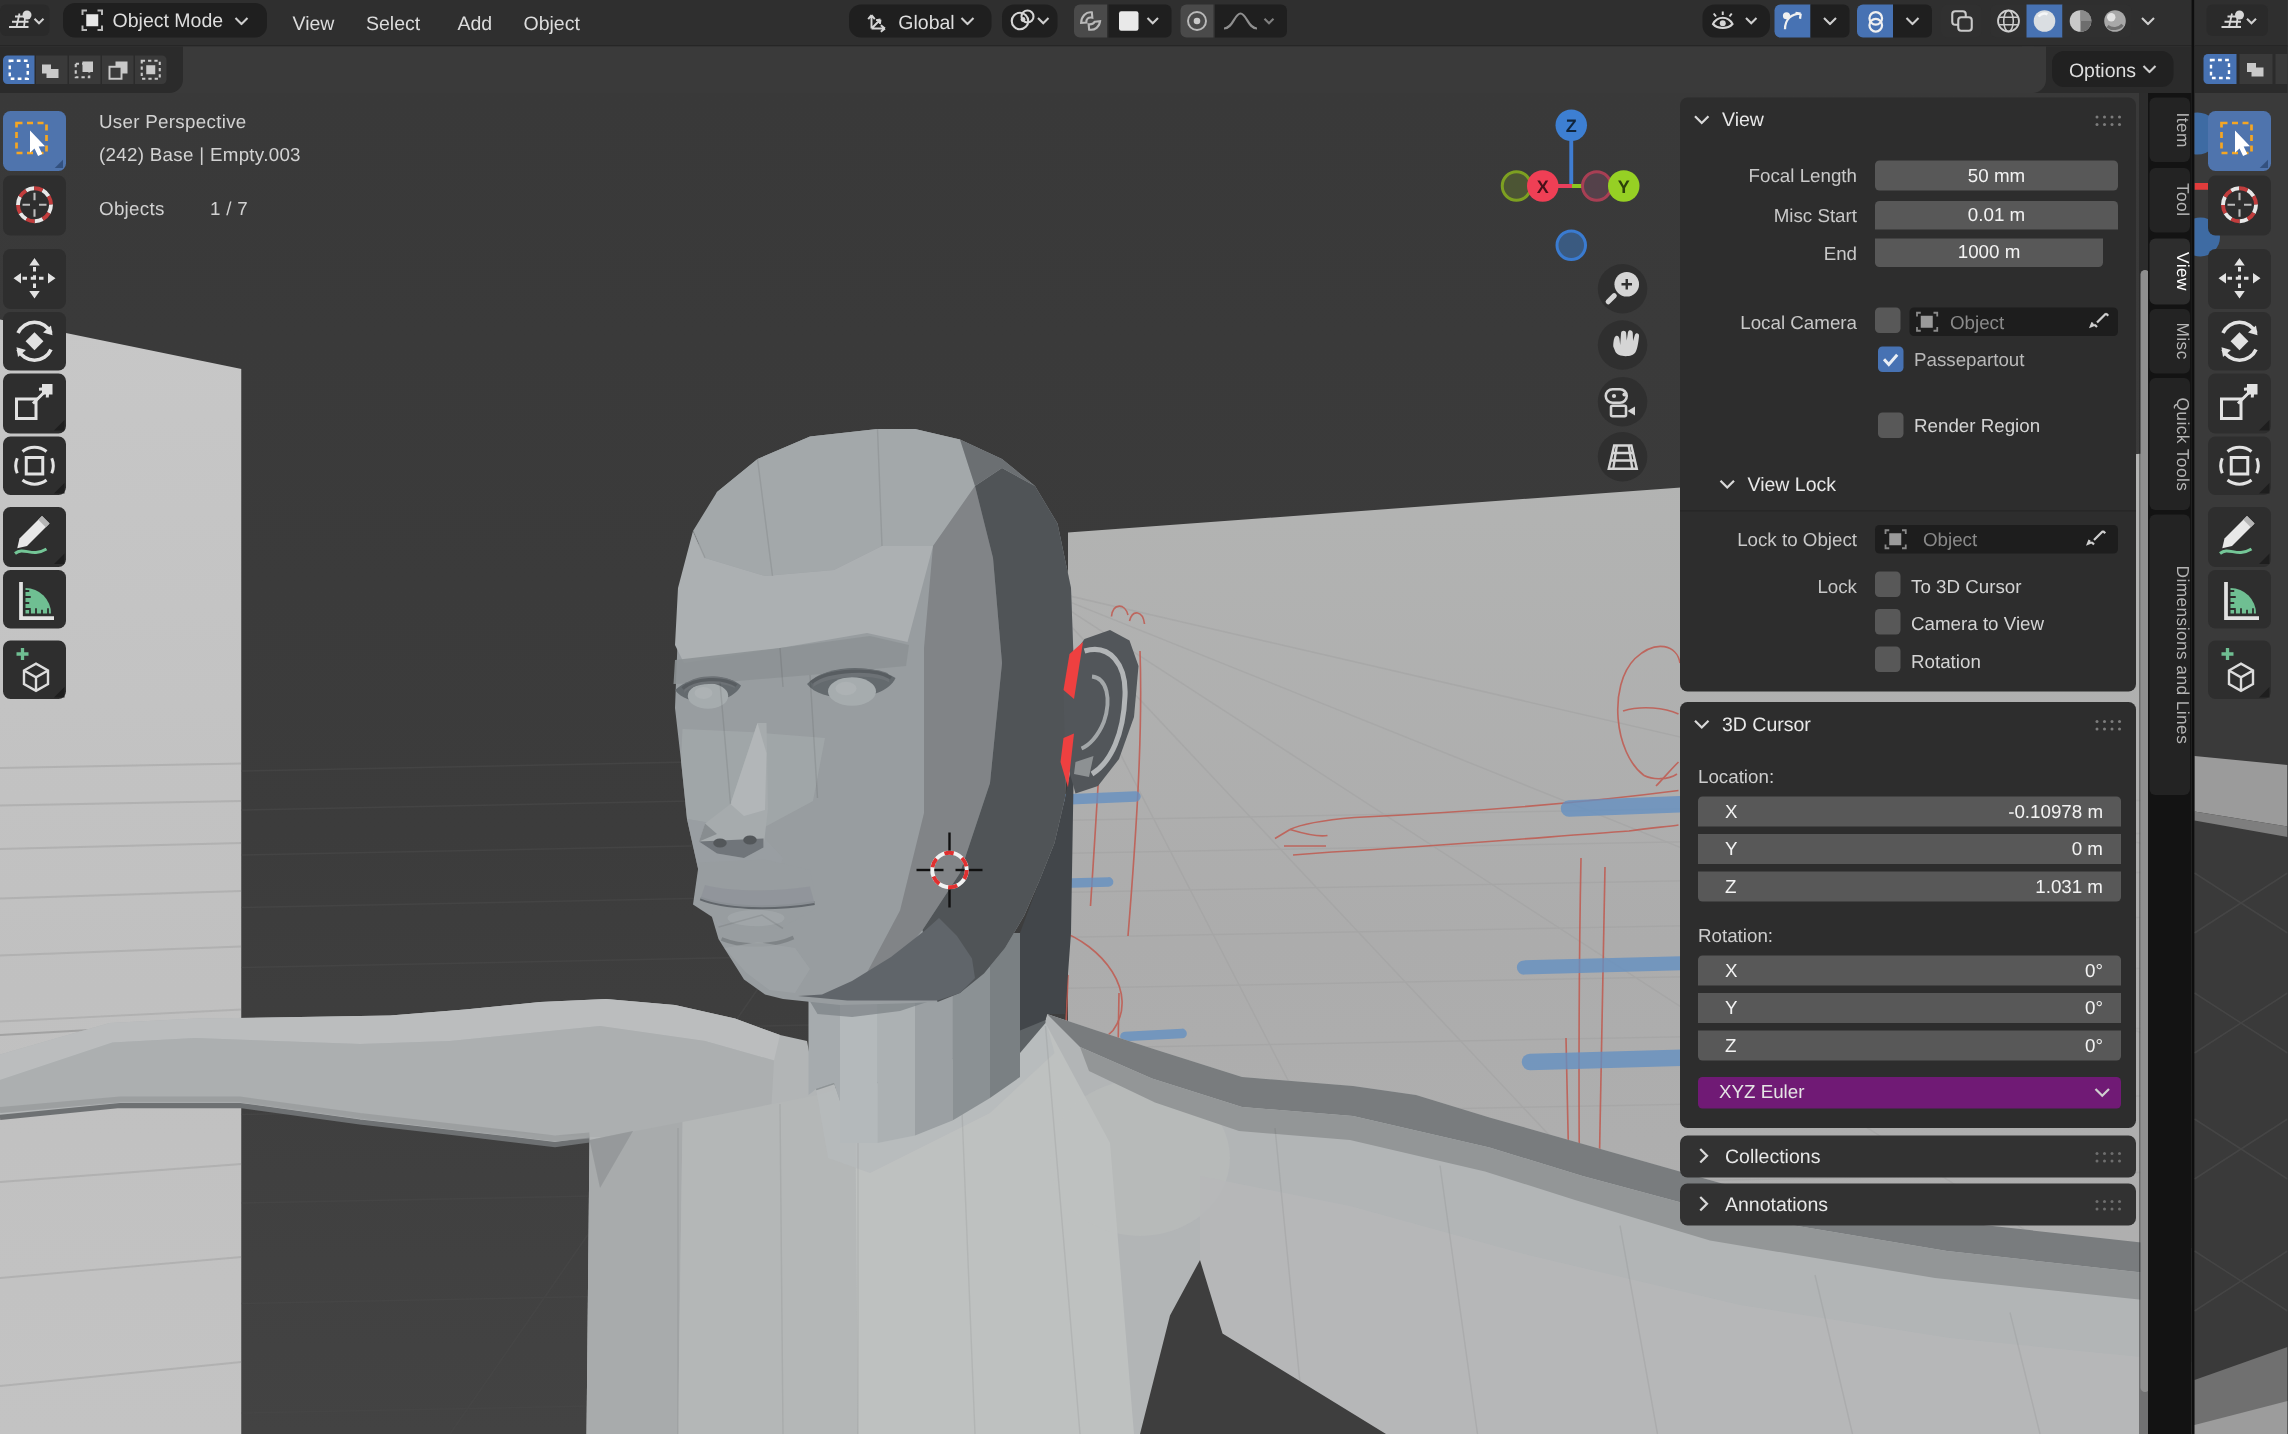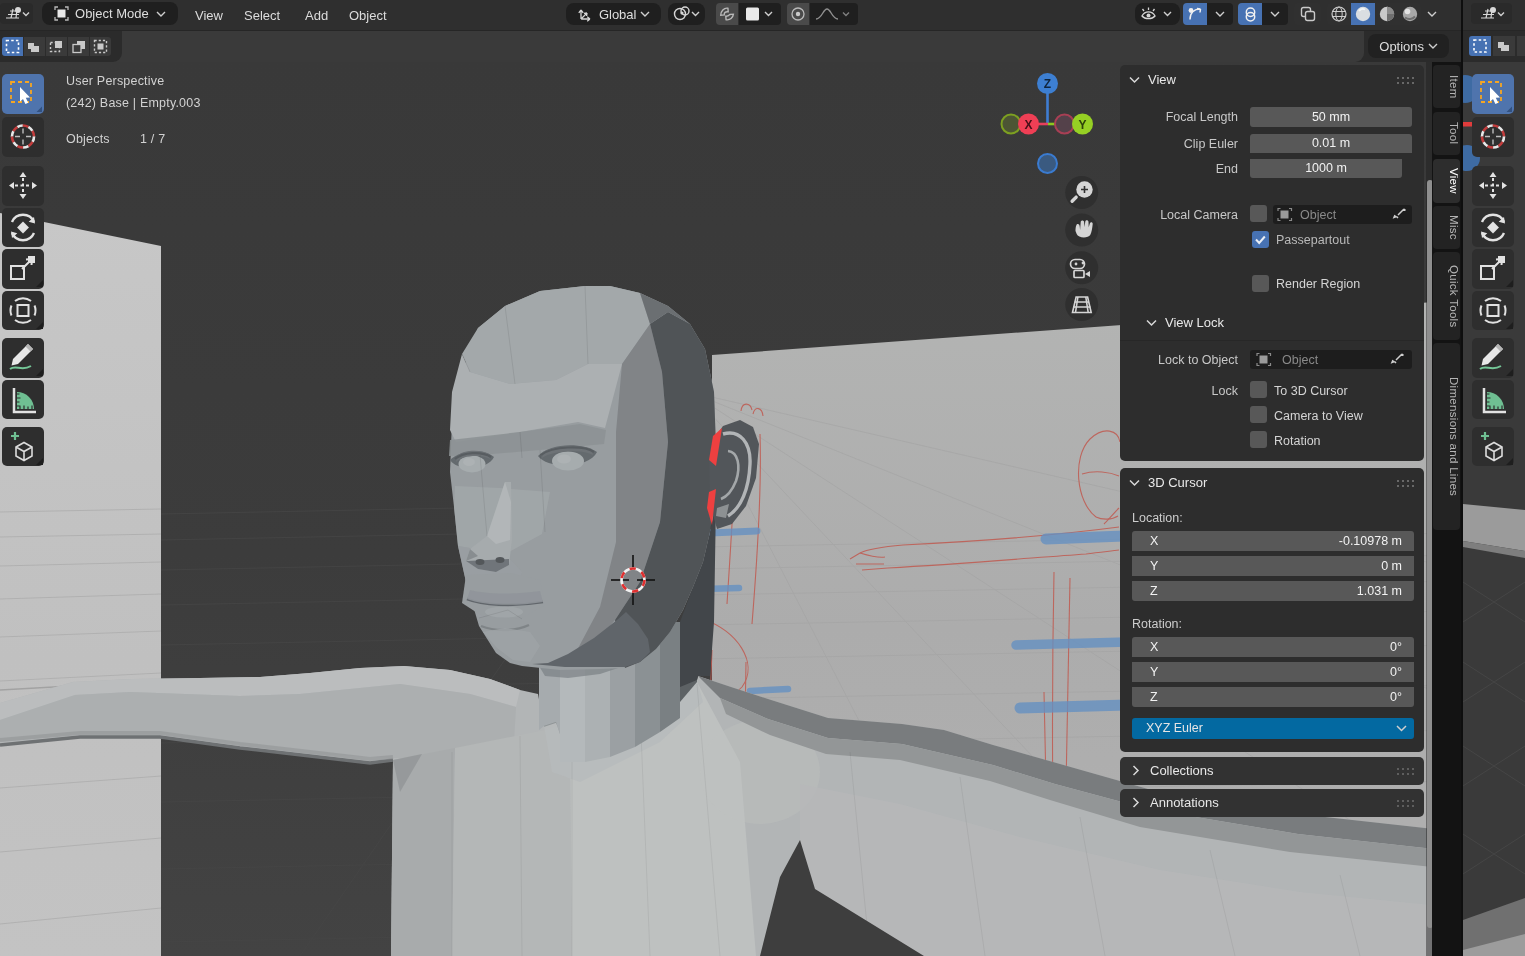--- a/index.html
+++ b/index.html
@@ -571,21 +571,21 @@
         <circle cx="17" cy="2" r="1"></circle>
         <circle cx="2" cy="7" r="1"></circle>
         <circle cx="7" cy="7" r="1"></circle>
         <circle cx="12" cy="7" r="1"></circle>
         <circle cx="17" cy="7" r="1"></circle>
       </g>
     </svg>
 
   <div class="plabel" style="left:1120px;top:110px;width:118px;">Focal Length</div>
   <div class="pfield" style="left:1250px;top:107px;width:162px;height:20px;line-height:20px;text-align:center;">50 mm</div>
-  <div class="plabel" style="left:1120px;top:137px;width:118px;">Clip Euler</div>
+  <div class="plabel" style="left:1120px;top:137px;width:118px;">Misc Start</div>
   <div class="pfield" style="left:1250px;top:134px;width:162px;height:19px;line-height:19px;text-align:center;border-radius:3px 3px 0 0;">0.01 m</div>
   <div class="plabel" style="left:1120px;top:162px;width:118px;">End</div>
   <div class="pfield" style="left:1250px;top:159px;width:152px;height:19px;line-height:19px;text-align:center;border-radius:0 0 3px 3px;">1000 m</div>
 
   <div class="plabel" style="left:1120px;top:208px;width:118px;">Local Camera</div>
   <div class="cbox" style="left:1250px;top:205px;"></div>
   <div class="objfield" style="left:1273px;top:205px;width:139px;height:19px;">
     <svg width="139" height="19">
       <rect x="7.5" y="5.5" width="8" height="8" fill="#9a9a9a"></rect>
       <path d="M5,6 v-2.5 h2.5 M16,3.5 h2.5 v2.5 M18.5,13 v2.5 h-2.5 M7.5,15.5 h-2.5 v-2.5" stroke="#8a8a8a" stroke-width="1.2" fill="none"></path>
@@ -641,21 +641,21 @@
     </svg>
 
   <div class="plabel" style="left:1132px;top:511px;text-align:left;color:#cdcdcd;">Location:</div>
   <div class="pfield" style="left:1132px;top:531px;width:282px;height:20px;line-height:20px;border-radius:3px 3px 0 0;"><span style="margin-left:18px">X</span><span style="float:right;margin-right:12px">-0.10978 m</span></div>
   <div class="pfield" style="left:1132px;top:556px;width:282px;height:20px;line-height:20px;border-radius:0;"><span style="margin-left:18px">Y</span><span style="float:right;margin-right:12px">0 m</span></div>
   <div class="pfield" style="left:1132px;top:581px;width:282px;height:20px;line-height:20px;border-radius:0 0 3px 3px;"><span style="margin-left:18px">Z</span><span style="float:right;margin-right:12px">1.031 m</span></div>
   <div class="plabel" style="left:1132px;top:617px;text-align:left;color:#cdcdcd;">Rotation:</div>
   <div class="pfield" style="left:1132px;top:637px;width:282px;height:20px;line-height:20px;border-radius:3px 3px 0 0;"><span style="margin-left:18px">X</span><span style="float:right;margin-right:12px">0°</span></div>
   <div class="pfield" style="left:1132px;top:662px;width:282px;height:20px;line-height:20px;border-radius:0;"><span style="margin-left:18px">Y</span><span style="float:right;margin-right:12px">0°</span></div>
   <div class="pfield" style="left:1132px;top:687px;width:282px;height:20px;line-height:20px;border-radius:0 0 3px 3px;"><span style="margin-left:18px">Z</span><span style="float:right;margin-right:12px">0°</span></div>
-  <div class="pfield" style="left:1132px;top:718px;width:282px;height:21px;line-height:21px;background:#0369a1;color:#e5e5e5;">
+  <div class="pfield" style="left:1132px;top:718px;width:282px;height:21px;line-height:21px;background:#701a75;color:#e5e5e5;">
     <span style="margin-left:14px">XYZ Euler</span>
     <svg class="abs" style="left:264px;top:7px" width="11" height="7">
         <path d="M1,1 l4.5,4.5 l4.5,-4.5" stroke="#cfcfcf" stroke-width="1.5" fill="none"></path>
       </svg>
   </div>
 
   <div class="phead" style="left:1132px;top:764px;"><svg width="8" height="11">
         <path d="M1.5,1 l4.5,4.5 l-4.5,4.5" stroke="#d8d8d8" stroke-width="1.5" fill="none"></path>
       </svg></div>
   <div class="phead" style="left:1150px;top:763px;">Collections</div>

